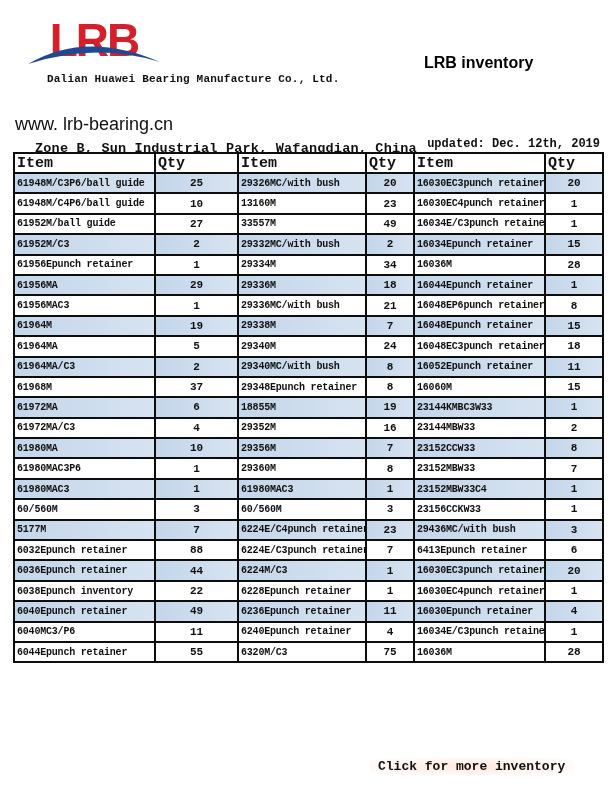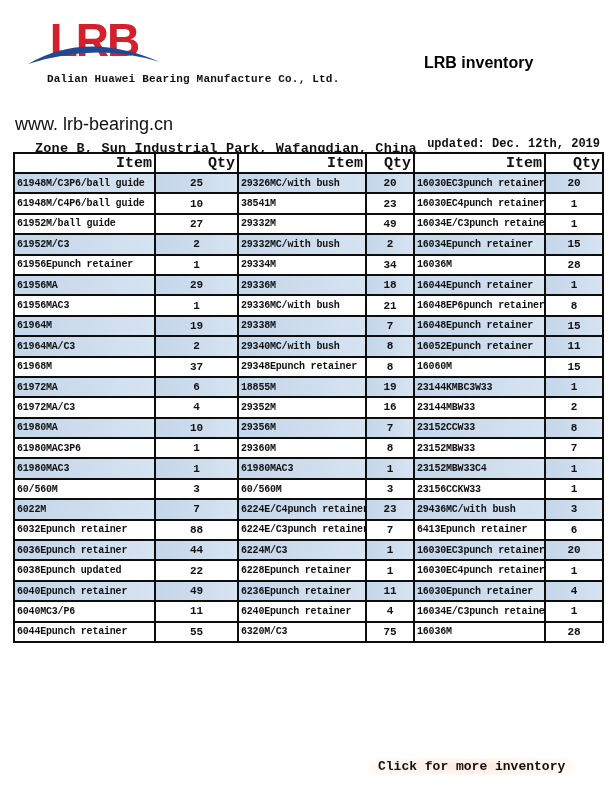--- a/index.html
+++ b/index.html
@@ -30,21 +30,21 @@
   }
   table.inv {
     position: absolute; left: 13px; top: 152px; width: 589px;
     border-collapse: collapse; table-layout: fixed;
   }
   table.inv td, table.inv th {
     border: 2px solid #0d0d0d; padding: 0 2px; height: 18.4px; overflow: hidden; white-space: nowrap;
   }
   table.inv th {
     height: 18px; font-family: "Liberation Mono", monospace; font-size: 15px; font-weight: bold;
-    background: #ffffff; text-align: right;
+    background: #ffffff; text-align: left;
   }
   table.inv td {
     font-family: "Liberation Mono", monospace; font-weight: bold; font-size: 10px; letter-spacing: -0.2px;
   }
   table.inv td.qty { text-align: center; font-size: 11px; }
   table.inv tr.alt td { background: linear-gradient(90deg, #c4d6ea 0%, #d6e3f1 100%); }
   .more {
     position: absolute; left: 370px; top: 758px; padding: 1px 8px;
     font-family: "Liberation Mono", monospace; font-weight: bold; font-size: 13px;
     background: radial-gradient(ellipse at center, #fde9df 0%, #fff6f1 60%, #ffffff 100%);
@@ -90,29 +90,29 @@
         <td>61948M/C3P6/ball guide</td>
         <td class="qty">25</td>
         <td>29326MC/with bush</td>
         <td class="qty">20</td>
         <td>16030EC3punch retainer</td>
         <td class="qty">20</td>
       </tr>
       <tr>
         <td>61948M/C4P6/ball guide</td>
         <td class="qty">10</td>
-        <td>38541M</td>
+        <td>13160M</td>
         <td class="qty">23</td>
         <td>16030EC4punch retainer</td>
         <td class="qty">1</td>
       </tr>
       <tr>
         <td>61952M/ball guide</td>
         <td class="qty">27</td>
-        <td>29332M</td>
+        <td>33557M</td>
         <td class="qty">49</td>
         <td>16034E/C3punch retainer</td>
         <td class="qty">1</td>
       </tr>
       <tr class="alt">
         <td>61952M/C3</td>
         <td class="qty">2</td>
         <td>29332MC/with bush</td>
         <td class="qty">2</td>
         <td>16034Epunch retainer</td>
@@ -143,20 +143,28 @@
         <td class="qty">8</td>
       </tr>
       <tr class="alt">
         <td>61964M</td>
         <td class="qty">19</td>
         <td>29338M</td>
         <td class="qty">7</td>
         <td>16048Epunch retainer</td>
         <td class="qty">15</td>
       </tr>
+      <tr>
+        <td>61964MA</td>
+        <td class="qty">5</td>
+        <td>29340M</td>
+        <td class="qty">24</td>
+        <td>16048EC3punch retainer</td>
+        <td class="qty">18</td>
+      </tr>
       <tr class="alt">
         <td>61964MA/C3</td>
         <td class="qty">2</td>
         <td>29340MC/with bush</td>
         <td class="qty">8</td>
         <td>16052Epunch retainer</td>
         <td class="qty">11</td>
       </tr>
       <tr>
         <td>61968M</td>
@@ -208,21 +216,21 @@
       </tr>
       <tr>
         <td>60/560M</td>
         <td class="qty">3</td>
         <td>60/560M</td>
         <td class="qty">3</td>
         <td>23156CCKW33</td>
         <td class="qty">1</td>
       </tr>
       <tr class="alt">
-        <td>6022M</td>
+        <td>5177M</td>
         <td class="qty">7</td>
         <td>6224E/C4punch retainer</td>
         <td class="qty">23</td>
         <td>29436MC/with bush</td>
         <td class="qty">3</td>
       </tr>
       <tr>
         <td>6032Epunch retainer</td>
         <td class="qty">88</td>
         <td>6224E/C3punch retainer</td>
@@ -232,21 +240,21 @@
       </tr>
       <tr class="alt">
         <td>6036Epunch retainer</td>
         <td class="qty">44</td>
         <td>6224M/C3</td>
         <td class="qty">1</td>
         <td>16030EC3punch retainer</td>
         <td class="qty">20</td>
       </tr>
       <tr>
-        <td>6038Epunch updated</td>
+        <td>6038Epunch inventory</td>
         <td class="qty">22</td>
         <td>6228Epunch retainer</td>
         <td class="qty">1</td>
         <td>16030EC4punch retainer</td>
         <td class="qty">1</td>
       </tr>
       <tr class="alt">
         <td>6040Epunch retainer</td>
         <td class="qty">49</td>
         <td>6236Epunch retainer</td>

